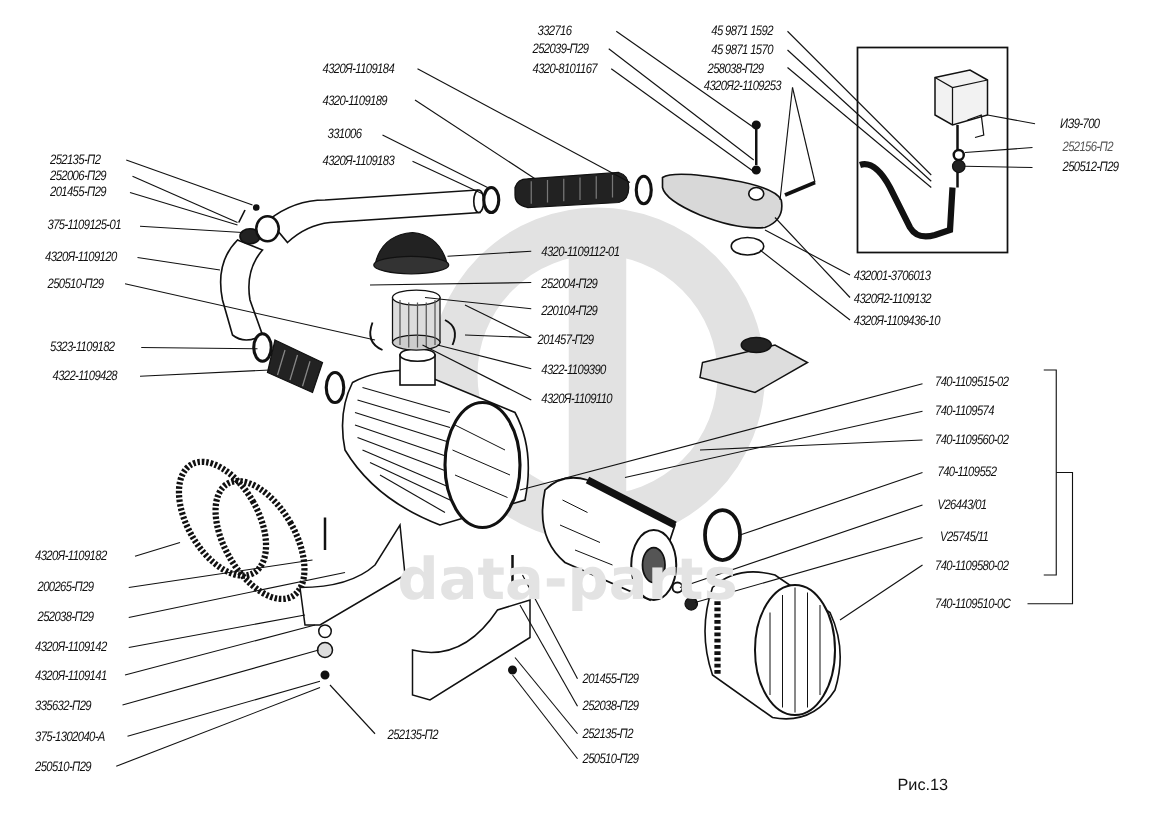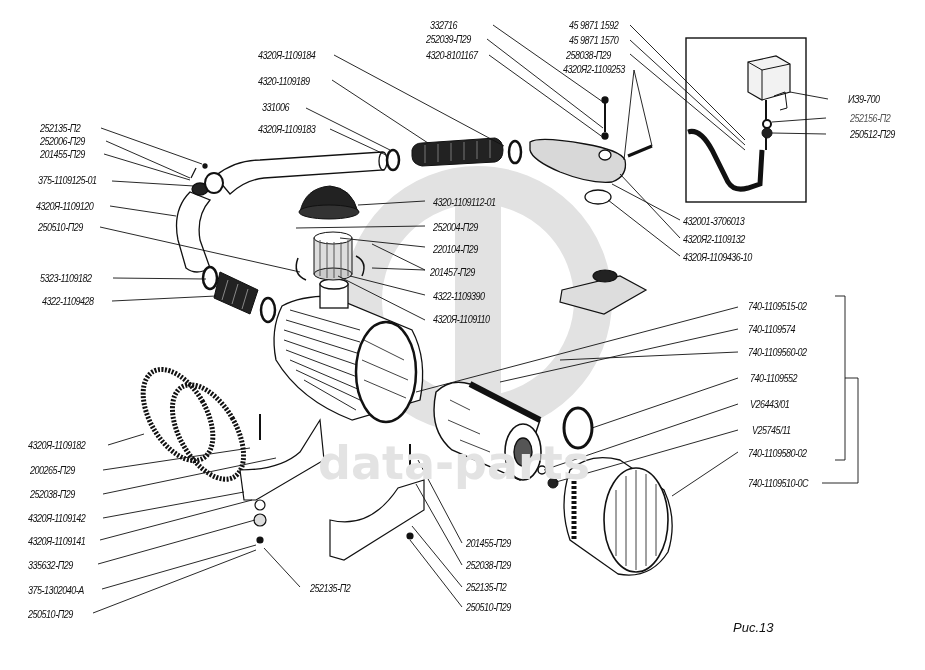--- a/index.html
+++ b/index.html
@@ -2,21 +2,21 @@
 <html><head>
 <meta charset="utf-8">
 <style>
   html, body { margin: 0; padding: 0; background: #ffffff; }
   body { width: 925px; height: 670px; position: relative; overflow: hidden;
          font-family: "Liberation Sans", sans-serif; }
   #diagram { position: absolute; left: 0; top: 0; width: 925px; height: 670px; }
   .lbl { position: absolute; font-family: "Liberation Sans Narrow", "Liberation Sans", sans-serif;
          font-style: italic; font-size: 11px; letter-spacing: -0.6px; color: #111; white-space: nowrap;
          transform: scaleX(0.82); transform-origin: left center; line-height: 12px; }
-  .caption { position: absolute; left: 733px; top: 620px; font-style: italic; font-size: 13px;
+  .caption { position: absolute; left: 718px; top: 620px; font-size: 13px;
              color: #111; font-family: "Liberation Sans", sans-serif; }
   .wm { position: absolute; font-family: "DejaVu Sans", sans-serif; color: #e3e3e3; font-weight: bold; }
 </style>
 </head>
 <body>
 
 <svg id="diagram" viewBox="0 0 925 670" xmlns="http://www.w3.org/2000/svg">
 
   <g fill="#e2e2e2">
     <circle cx="478" cy="300" r="115" fill="none" stroke="#e2e2e2" stroke-width="38"></circle>

